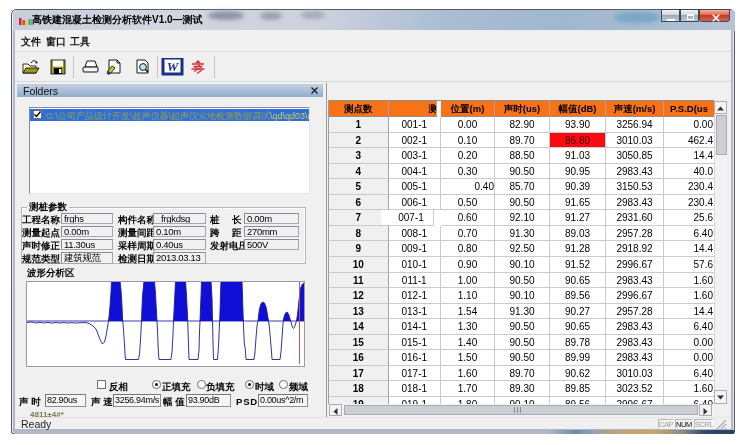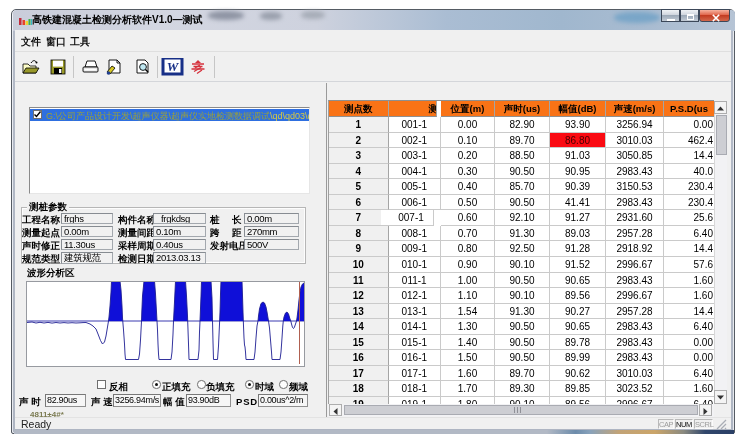--- a/index.html
+++ b/index.html
@@ -125,20 +125,26 @@
           <path d="M9,5 L4,8 M10,7.5 L3,11.5 M11,10 L6,13.5"></path>
         </g>
       </svg>
       <div class="sep" style="left:58px;"></div>
       <div class="sep" style="left:142px;"></div>
       <div class="sep" style="left:199px;"></div>
 
     </div>
 
     <div class="ab lp">
+      <div class="ab fh">
+          <span style="position:absolute;left:6px;top:1px;font-size:10.5px;color:#101010;">Folders</span>
+        <svg style="position:absolute;right:5px;top:3px;" width="7" height="7">
+            <path d="M0.5,0.5 L6.5,6.5 M6.5,0.5 L0.5,6.5" stroke="#1a1a1a" stroke-width="1.2"></path>
+          </svg>
+        </div>
       <div class="ab lb">
         <div style="position:absolute;left:0px;top:1px;width:279px;height:12px;background:#2e6fe0;">
           <span class="cb" style="left:3px;top:1px;"></span>
           <svg style="position:absolute;left:3px;top:1px;" width="9" height="9">
               <path d="M1.5,4.5 L3.5,6.5 L7.5,1.5" stroke="#000" stroke-width="1.4" fill="none"></path>
             </svg>
           <span style="position:absolute;left:16px;top:1px;font-size:9px;color:#9aa03a;white-space:nowrap;">G:\公司产品设计开发\超声仪器\超声仪实地检测数据调试<span style="color:#d9ca41;">\qd\qd03\qd03-a...</span></span>
         </div>
       </div>
       <div class="ab grp"></div>
@@ -235,30 +241,30 @@
             <div class="tc" style="left:335.0px;top:31.1px;width:51.0px;height:15.6px;text-align:right;padding-right:1px;">14.4</div>
 <div class="tc c1" style="left:0.0px;top:46.7px;width:59.5px;height:15.6px;">4</div>
             <div class="tc" style="left:59.5px;top:46.7px;width:52.5px;height:15.6px;">004-1</div>
             <div class="tc" style="left:112.0px;top:46.7px;width:54.0px;height:15.6px;">0.30</div>
             <div class="tc" style="left:166.0px;top:46.7px;width:55.0px;height:15.6px;">90.50</div>
             <div class="tc" style="left:221.0px;top:46.7px;width:56.0px;height:15.6px;">90.95</div>
             <div class="tc" style="left:277.0px;top:46.7px;width:58.0px;height:15.6px;">2983.43</div>
             <div class="tc" style="left:335.0px;top:46.7px;width:51.0px;height:15.6px;text-align:right;padding-right:1px;">40.0</div>
 <div class="tc c1" style="left:0.0px;top:62.2px;width:59.5px;height:15.6px;">5</div>
             <div class="tc" style="left:59.5px;top:62.2px;width:52.5px;height:15.6px;">005-1</div>
-            <div class="tc" style="left:112.0px;top:62.2px;width:54.0px;height:15.6px;">0.40</div>
+            <div class="tc" style="left:112.0px;top:62.2px;width:54.0px;height:15.6px;text-align:right;">0.40</div>
             <div class="tc" style="left:166.0px;top:62.2px;width:55.0px;height:15.6px;">85.70</div>
             <div class="tc" style="left:221.0px;top:62.2px;width:56.0px;height:15.6px;">90.39</div>
             <div class="tc" style="left:277.0px;top:62.2px;width:58.0px;height:15.6px;">3150.53</div>
             <div class="tc" style="left:335.0px;top:62.2px;width:51.0px;height:15.6px;text-align:right;padding-right:1px;">230.4</div>
 <div class="tc c1" style="left:0.0px;top:77.8px;width:59.5px;height:15.6px;">6</div>
             <div class="tc" style="left:59.5px;top:77.8px;width:52.5px;height:15.6px;">006-1</div>
             <div class="tc" style="left:112.0px;top:77.8px;width:54.0px;height:15.6px;">0.50</div>
             <div class="tc" style="left:166.0px;top:77.8px;width:55.0px;height:15.6px;">90.50</div>
-            <div class="tc" style="left:221.0px;top:77.8px;width:56.0px;height:15.6px;">41.41</div>
+            <div class="tc" style="left:221.0px;top:77.8px;width:56.0px;height:15.6px;">91.65</div>
             <div class="tc" style="left:277.0px;top:77.8px;width:58.0px;height:15.6px;">2983.43</div>
             <div class="tc" style="left:335.0px;top:77.8px;width:51.0px;height:15.6px;text-align:right;padding-right:1px;">230.4</div>
 <div class="tc c1" style="left:0.0px;top:93.3px;width:59.5px;height:15.6px;">7</div>
             <div class="tc" style="left:52px;top:93.3px;width:53px;height:15.6px;padding-left:8px;">007-1</div>
             <div class="tc" style="left:112.0px;top:93.3px;width:54.0px;height:15.6px;">0.60</div>
             <div class="tc" style="left:166.0px;top:93.3px;width:55.0px;height:15.6px;">92.10</div>
             <div class="tc" style="left:221.0px;top:93.3px;width:56.0px;height:15.6px;">91.27</div>
             <div class="tc" style="left:277.0px;top:93.3px;width:58.0px;height:15.6px;">2931.60</div>
             <div class="tc" style="left:335.0px;top:93.3px;width:51.0px;height:15.6px;text-align:right;padding-right:1px;">25.6</div>
 <div class="tc c1" style="left:0.0px;top:108.9px;width:59.5px;height:15.6px;">8</div>

